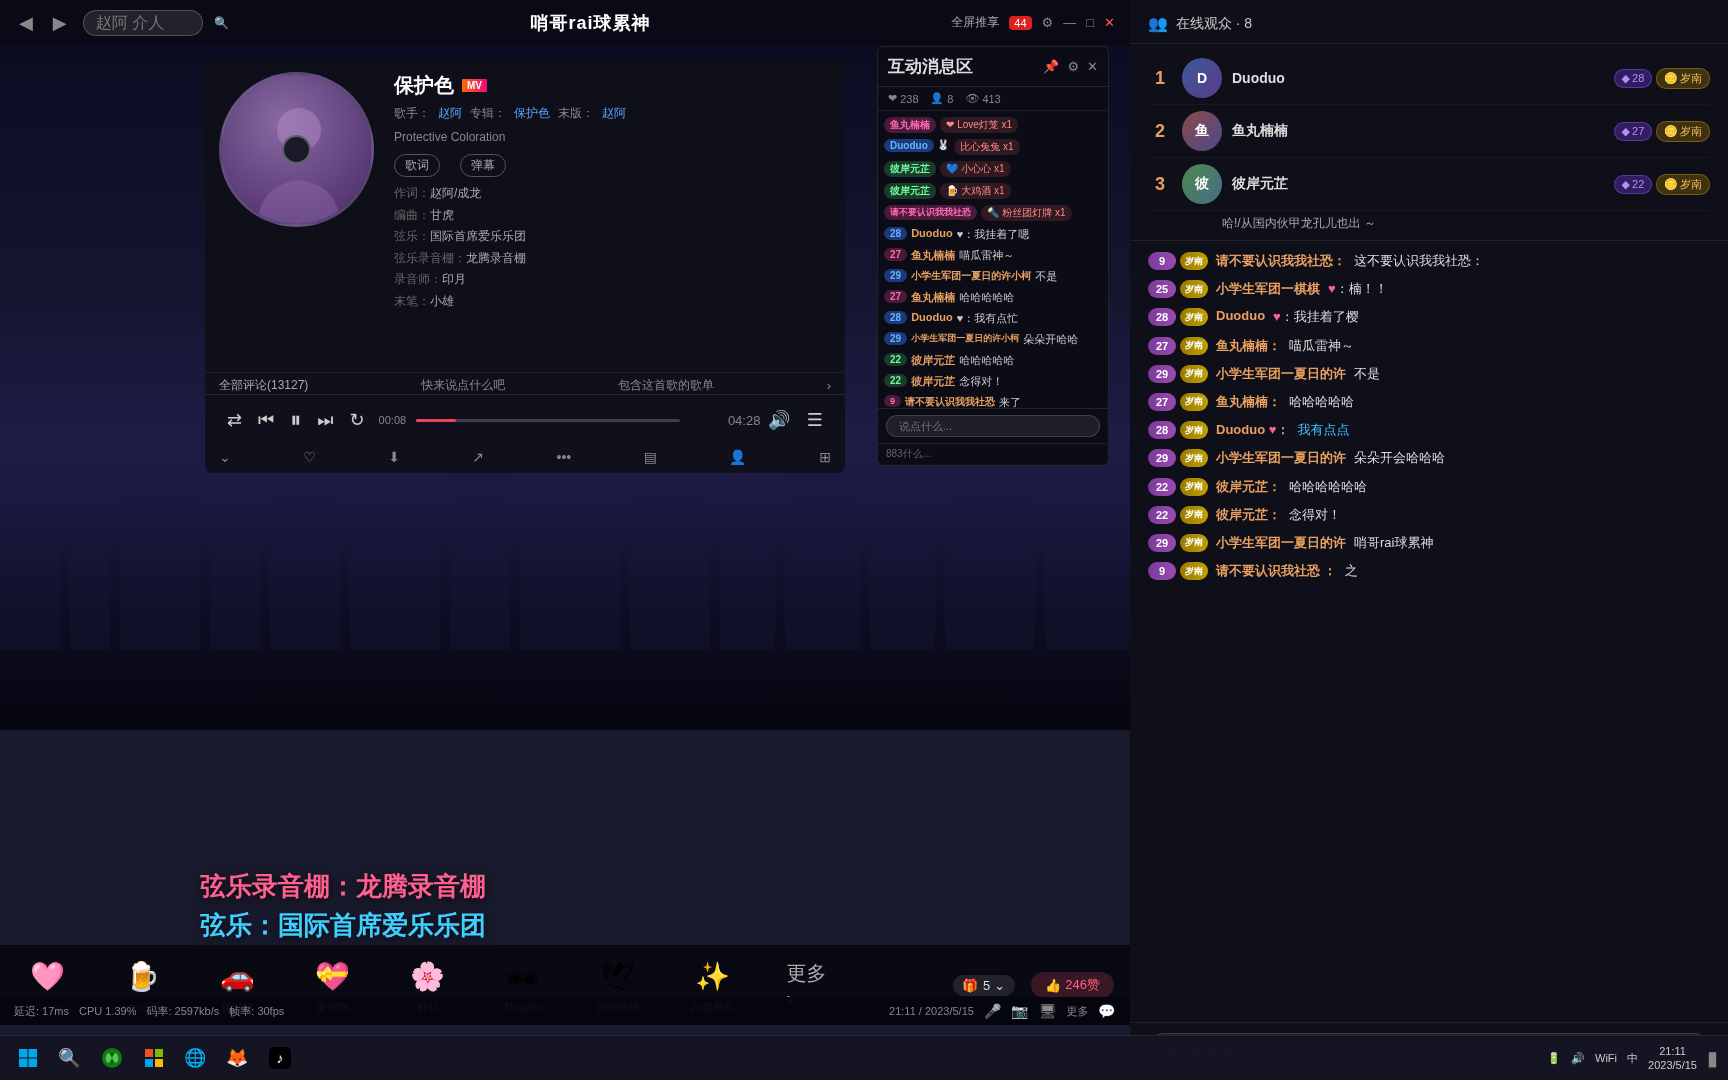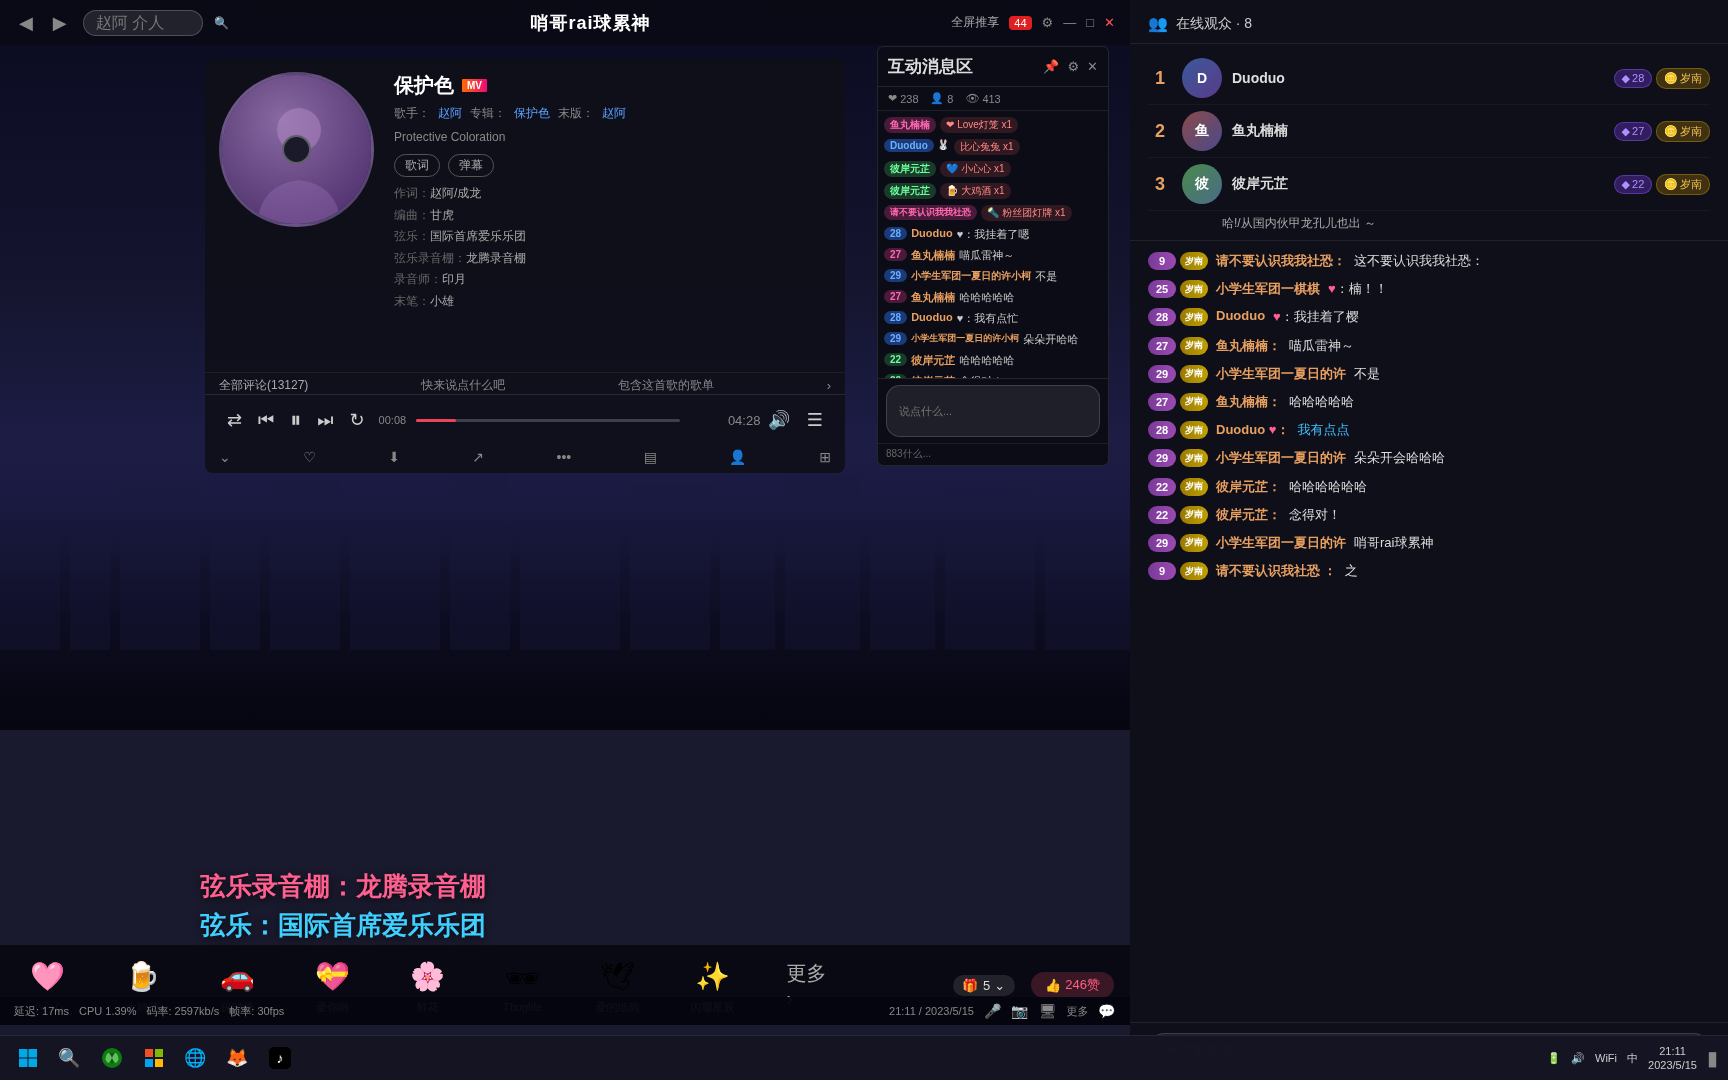--- a/index.html
+++ b/index.html
@@ -151,21 +151,21 @@
     }
     .song-meta {
       color: #888;
       font-size: 12px;
       display: flex;
       gap: 8px;
     }
     .song-desc { color: #888; font-size: 12px; margin-top: 2px; }
     .song-tags {
       display: flex;
-      gap: 8px;
+      gap: 20px;
       margin-top: 4px;
     }
     .tag-btn {
       background: transparent;
       border: 1px solid #555;
       color: #aaa;
       border-radius: 12px;
       padding: 2px 10px;
       font-size: 12px;
       cursor: pointer;
@@ -280,21 +280,21 @@
       padding: 6px 8px;
       border-top: 1px solid rgba(255,255,255,0.1);
     }
     .ip-input {
       width: 100%;
       background: rgba(255,255,255,0.08);
       border: 1px solid rgba(255,255,255,0.15);
       border-radius: 14px;
       color: #ccc;
       font-size: 11px;
-      padding: 19px 12px;
+      padding: 4px 12px;
     }
     .ip-bottom-bar {
       padding: 3px 8px 4px;
       border-top: 1px solid rgba(255,255,255,0.08);
       display: flex;
       align-items: center;
       justify-content: space-between;
       color: #666;
       font-size: 10px;
     }

